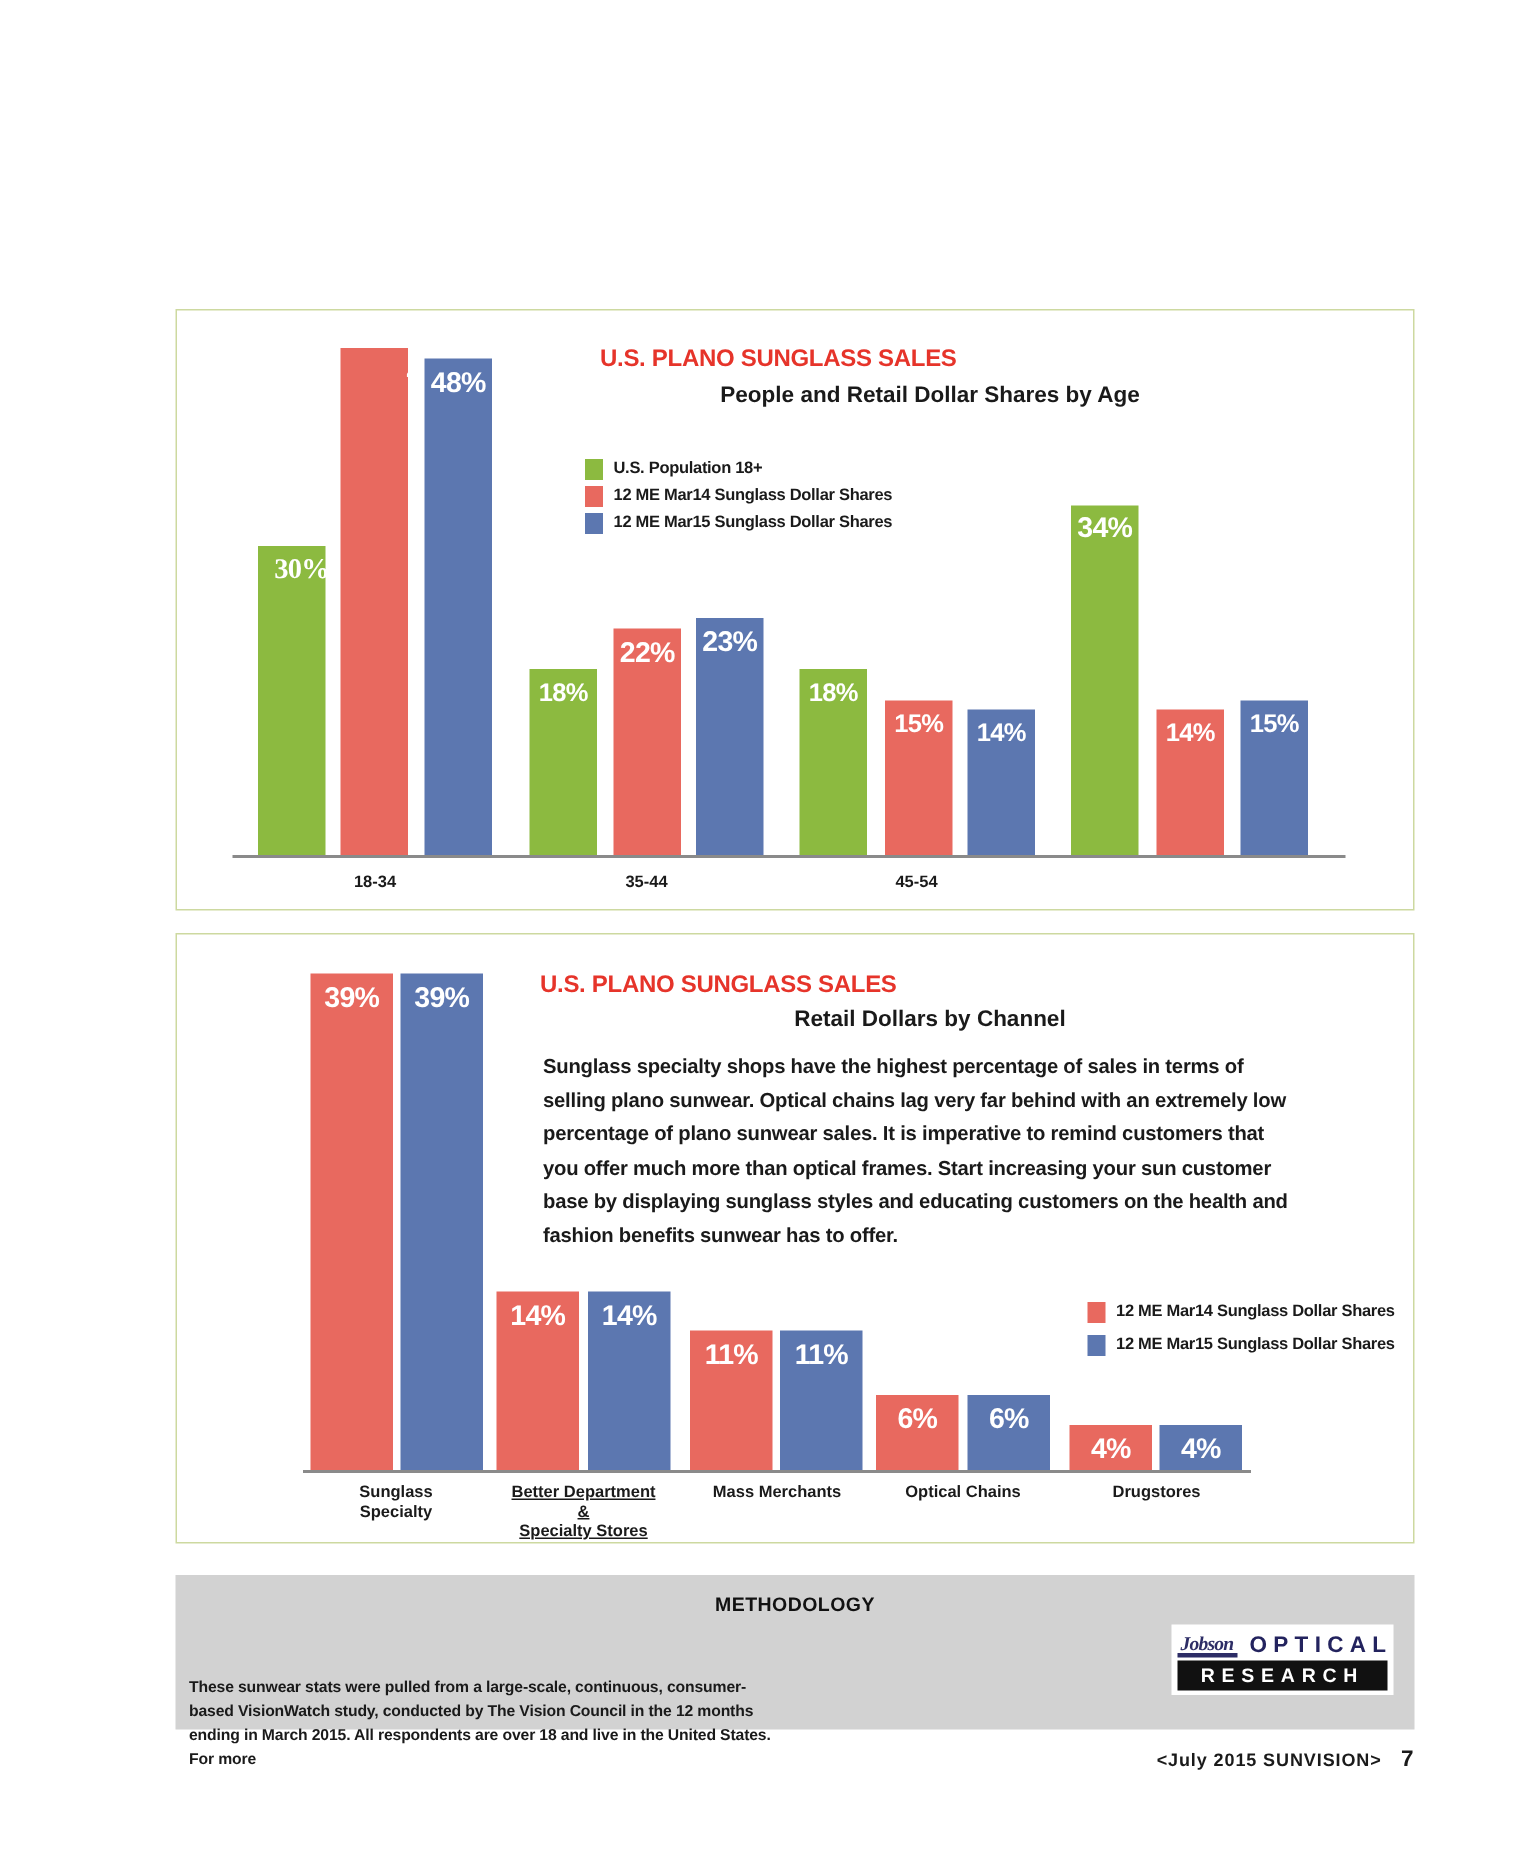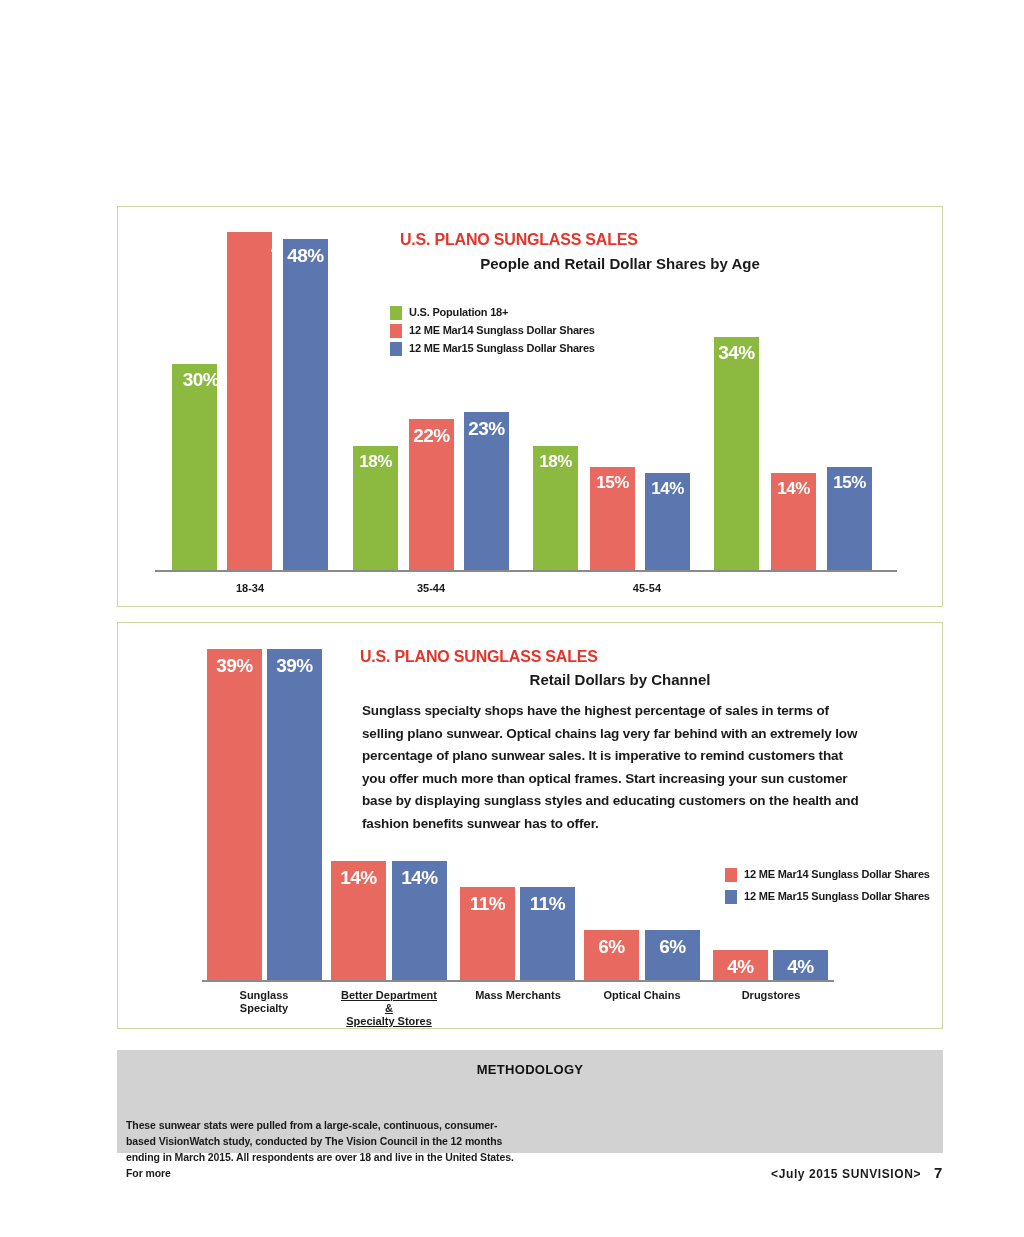--- a/index.html
+++ b/index.html
@@ -267,21 +267,21 @@
     <span class="legend-swatch red"></span>
     <span class="legend-text">12 ME Mar14 Sunglass Dollar Shares</span>
   </div>
   <div class="legend-row">
     <span class="legend-swatch blue"></span>
     <span class="legend-text">12 ME Mar15 Sunglass Dollar Shares</span>
   </div>
 </div>
 
 <div class="bar green" style="left:172px; top:364px; width:45px; height:206px;"></div>
-<div class="bar-label" style="left:172px; top:369px; width:58px;">30%</div>
+<div class="bar-label" style="left:172px; top:369px; width:58px;font-family:Liberation Serif, serif;">30%</div>
 
 <div class="bar red" style="left:227px; top:232px; width:45px; height:338px;"></div>
 <div class="bar-label" style="left:227px; top:238px; width:28px;padding-left:44px;">49%</div>
 
 <div class="bar blue" style="left:283px; top:239px; width:45px; height:331px;"></div>
 <div class="bar-label" style="left:283px; top:245px; width:45px;">48%</div>
 
 <div class="bar green" style="left:353px; top:446px; width:45px; height:124px;"></div>
 <div class="bar-label small" style="left:353px; top:452px; width:45px;">18%</div>
 
@@ -306,21 +306,21 @@
 <div class="bar red" style="left:771px; top:473px; width:45px; height:97px;"></div>
 <div class="bar-label small" style="left:771px; top:479px; width:45px;">14%</div>
 
 <div class="bar blue" style="left:827px; top:467px; width:45px; height:103px;"></div>
 <div class="bar-label small" style="left:827px; top:473px; width:45px;">15%</div>
 
 <div class="axis-line" style="left:155px; top:570px; width:742px;"></div>
 
 <div class="cat-label" style="left:200px; top:582px; width:100px;">18-34</div>
 <div class="cat-label" style="left:381px; top:582px; width:100px;">35-44</div>
-<div class="cat-label" style="left:561px; top:582px; width:100px;text-align:right;">45-54</div>
+<div class="cat-label" style="left:561px; top:582px; width:100px;">45-54</div>
 <div class="cat-label" style="left:743px; top:582px; width:100px;margin-top:47px;">55+</div>
 
 <div class="panel" id="panel-channel"></div>
 
 <div class="chart-title" id="chan-title">U.S. PLANO SUNGLASS SALES</div>
 <div class="chart-subtitle" id="chan-sub">Retail Dollars by Channel</div>
 
 <div id="chan-body">Sunglass specialty shops have the highest percentage of sales in terms of selling plano sunwear. Optical chains lag very far behind with an extremely low percentage of plano sunwear sales. It is imperative to remind customers that you offer much more than optical frames. Start increasing your sun customer base by displaying sunglass styles and educating customers on the health and fashion benefits sunwear has to offer.</div>
 
 <div class="legend" id="chan-legend">
@@ -376,18 +376,27 @@
 <div class="cat-label" style="left:468px; top:989px; width:100px;">Mass Merchants</div>
 <div class="cat-label" style="left:592px; top:989px; width:100px;">Optical Chains</div>
 <div class="cat-label" style="left:721px; top:989px; width:100px;">Drugstores</div>
 
 <div id="methodology">
   <div id="meth-title">METHODOLOGY</div>
 
   <div class="meth-col" id="meth-left">These sunwear stats were pulled from a large-scale, continuous, consumer-based VisionWatch study, conducted by The Vision Council in the 12 months ending in March 2015. All respondents are over 18 and live in the United States. For more</div>
 
 
+  <div id="logo">
+    <div id="logo-top">
+      <span id="logo-script">
+        <span>Jobson</span>
+      </span>
+      <span id="logo-optical">OPTICAL</span>
+    </div>
+    <div id="logo-bottom">RESEARCH</div>
+  </div>
 </div>
 
 <div id="footer">
   <span>&lt;July 2015 SUNVISION&gt;</span>
   <span class="pagenum">7</span>
 </div>
 
 </body></html>

